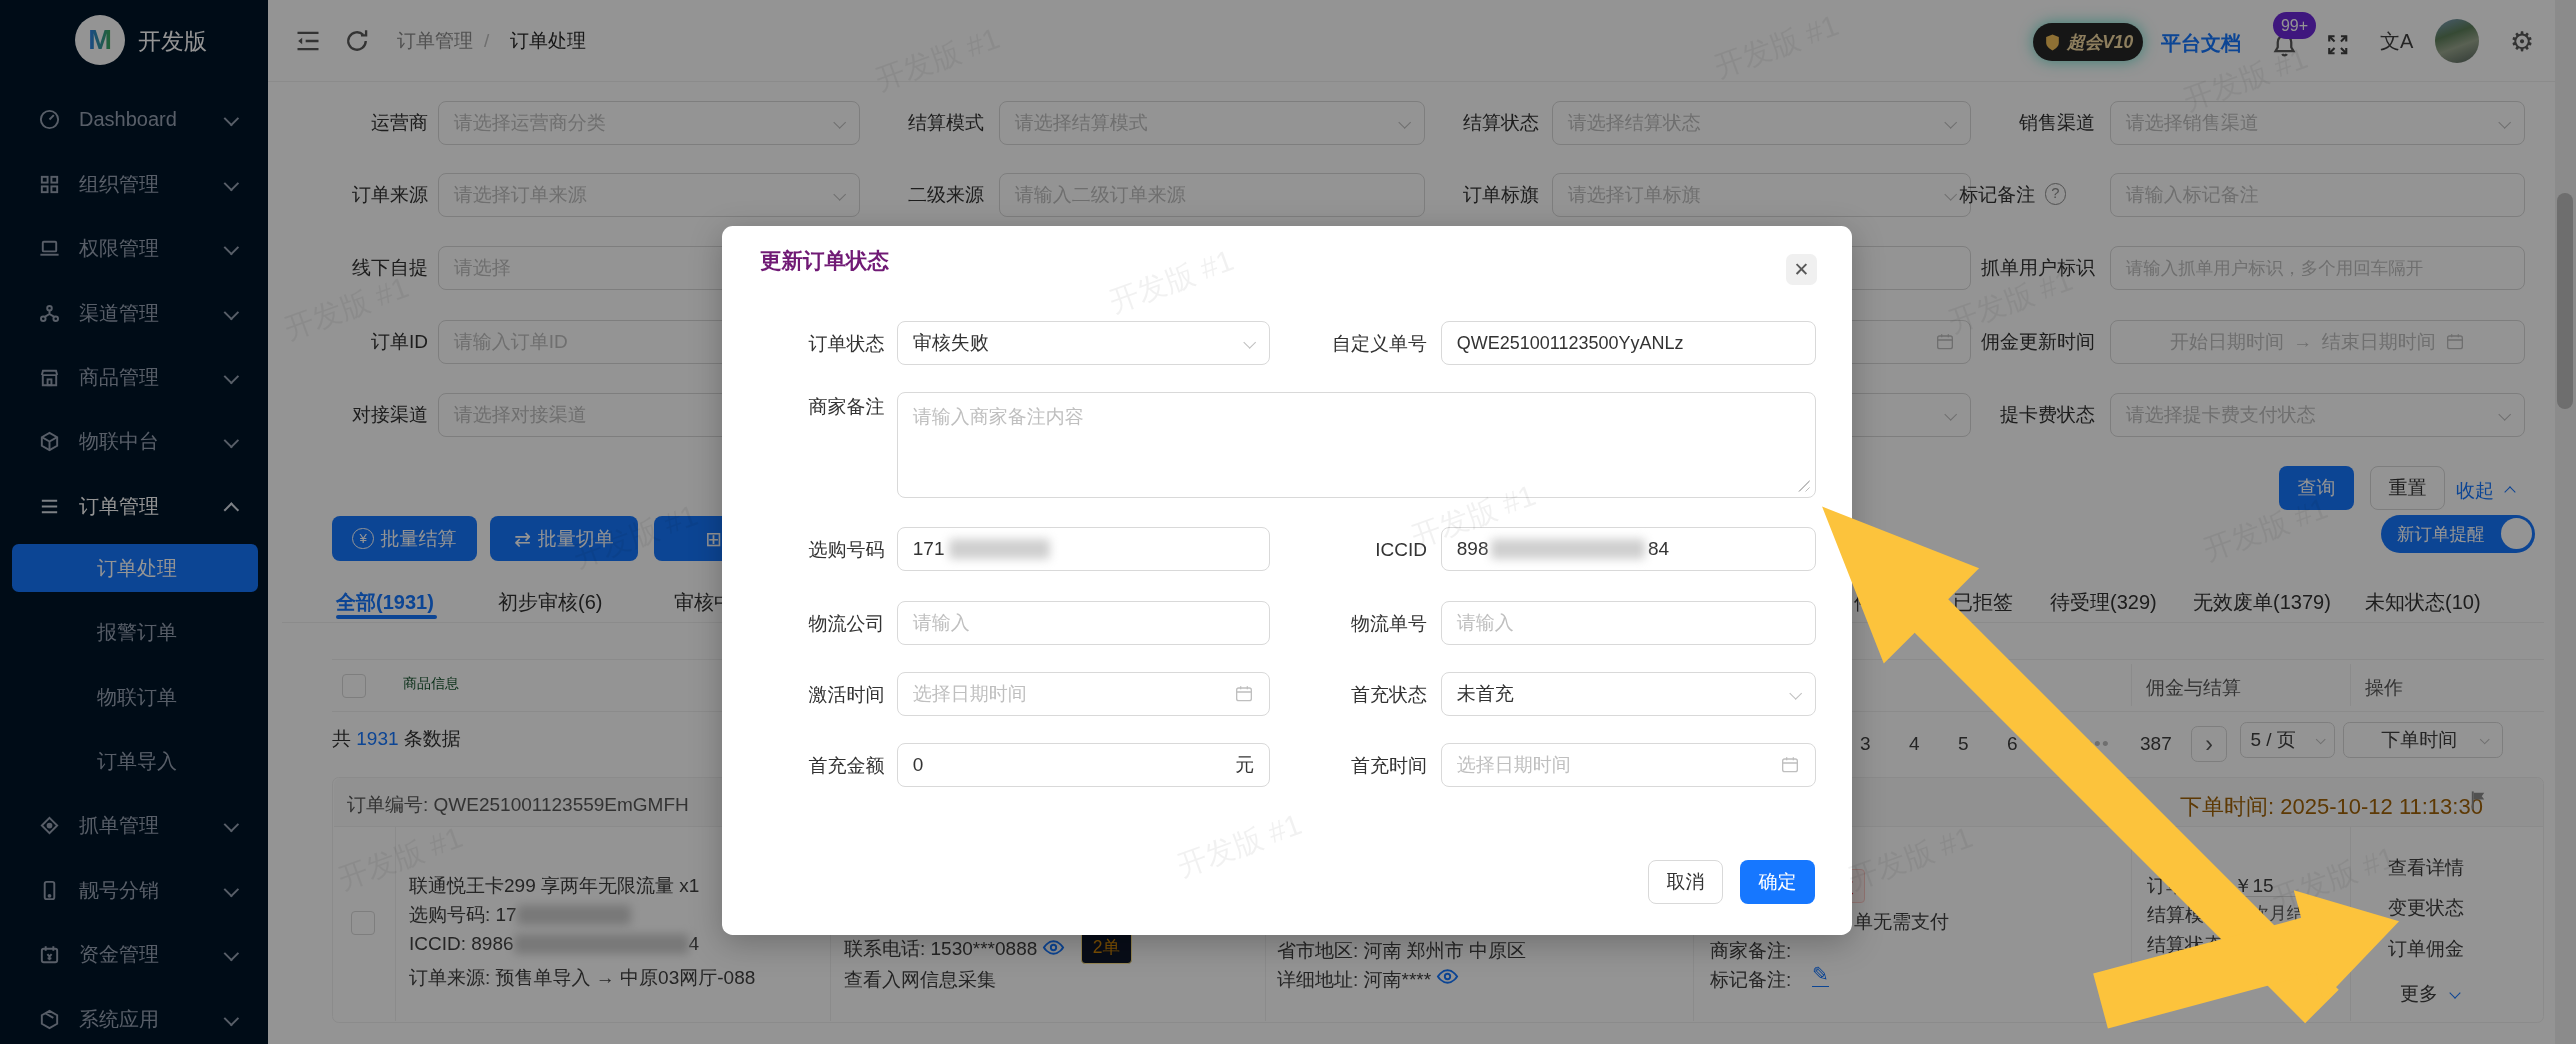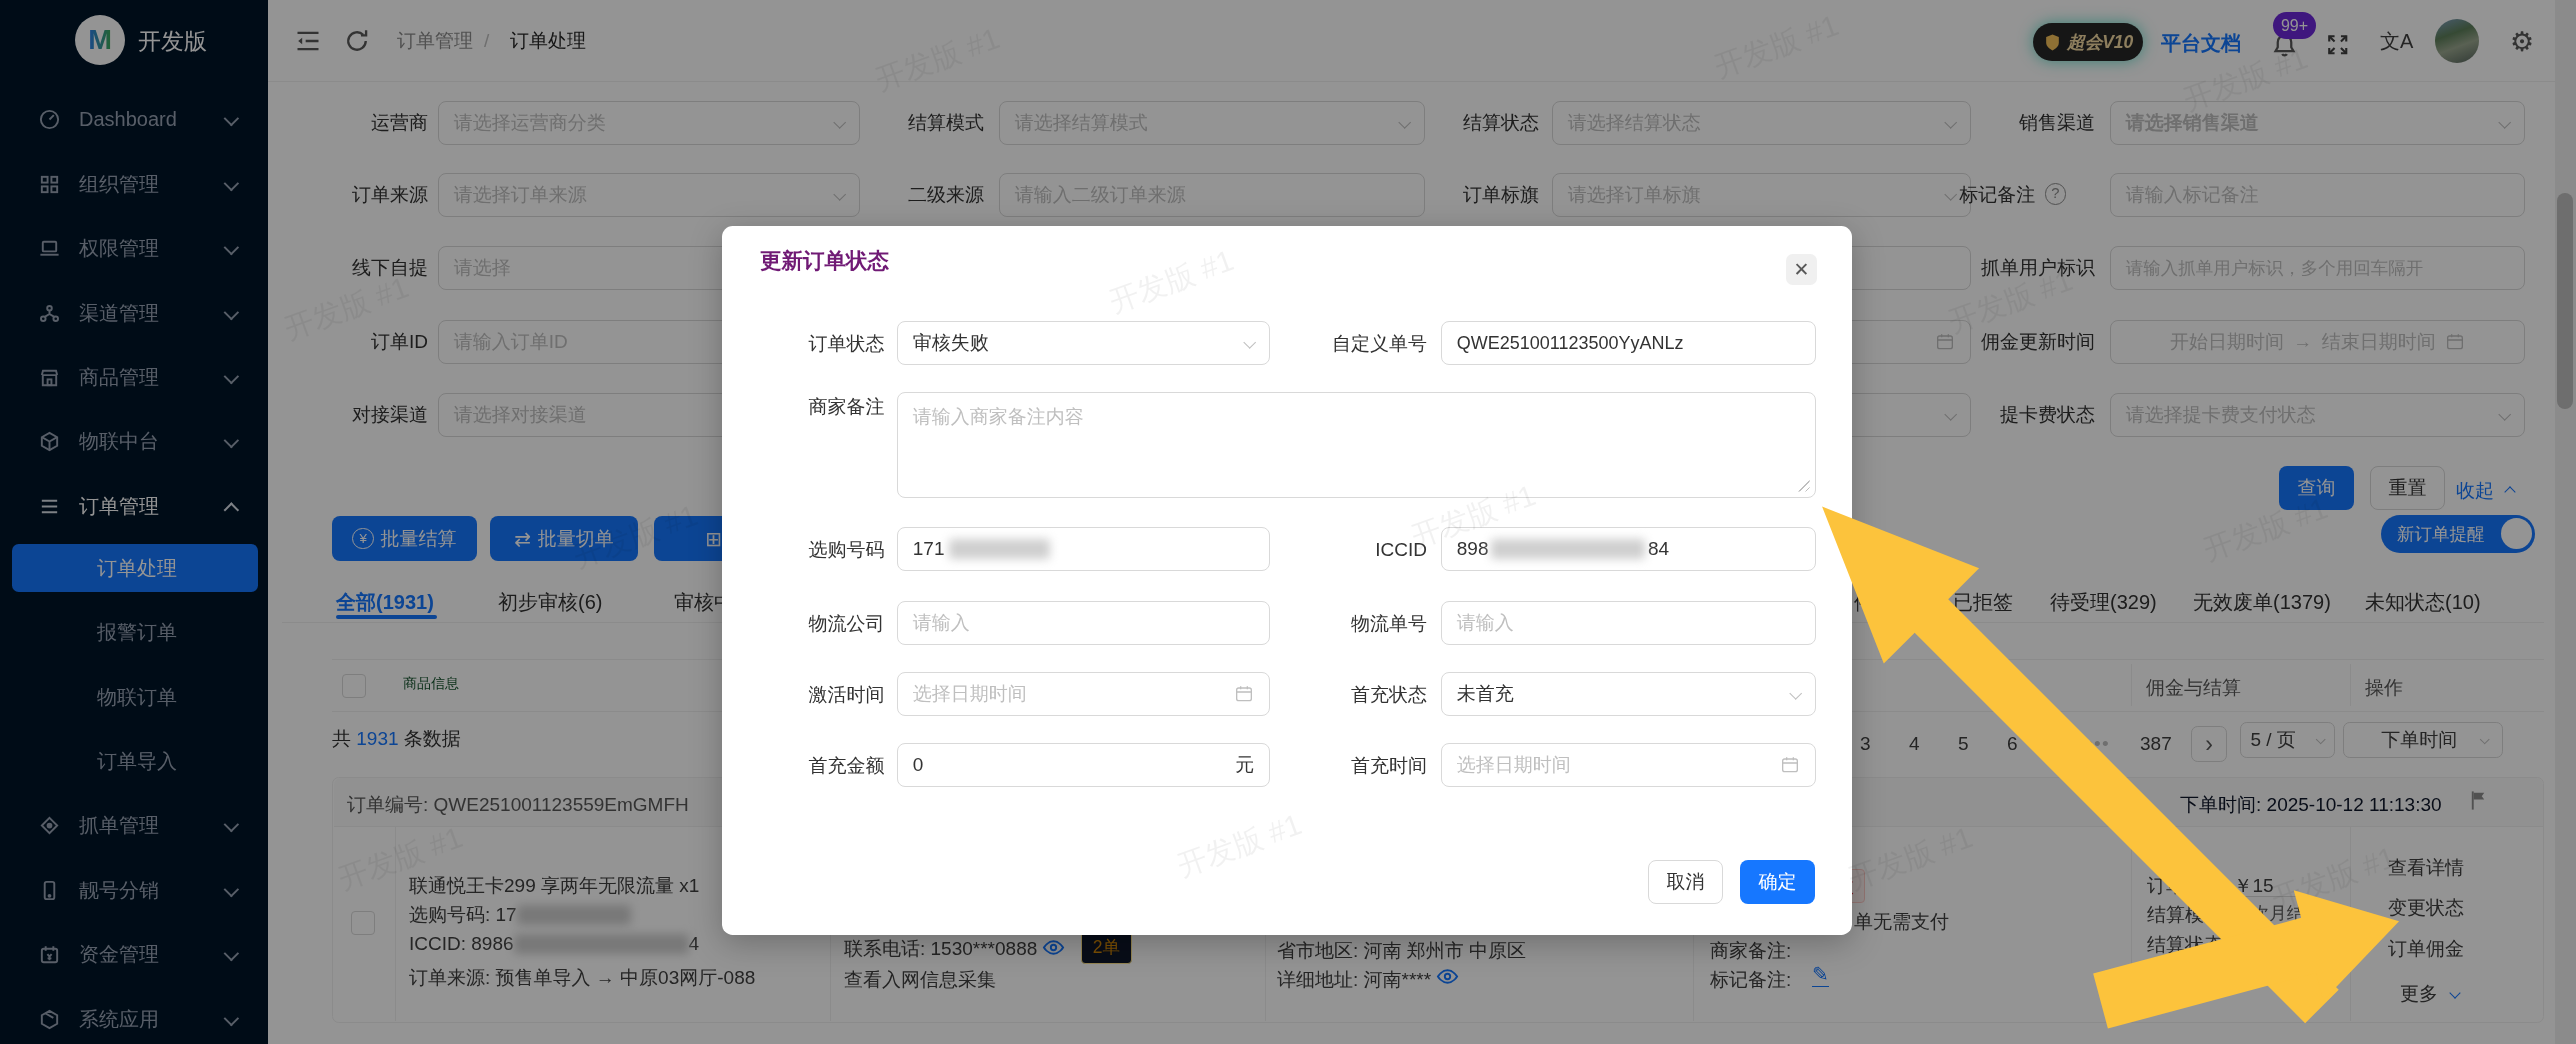--- a/index.html
+++ b/index.html
@@ -265,21 +265,21 @@
   <div class="abs fbox" style="left:999px;top:101px;width:426px;">
     <span class="grow">请选择结算模式</span>
       <span class="schev"></span>
   </div>
   <div class="abs f-lbl" style="left:1342px;top:101px;width:197px;">结算状态</div>
   <div class="abs fbox" style="left:1552px;top:101px;width:419px;">
     <span class="grow">请选择结算状态</span>
       <span class="schev"></span>
   </div>
   <div class="abs f-lbl" style="left:1859px;top:101px;width:236px;">销售渠道</div>
-  <div class="abs fbox" style="left:2110px;top:101px;width:415px;font-weight:bold;">
+  <div class="abs fbox" style="left:2110px;top:101px;width:415px;">
     <span class="grow">请选择销售渠道</span>
       <span class="schev"></span>
   </div>
 
   <div class="abs f-lbl" style="left:282px;top:173px;width:146px;">订单来源</div>
   <div class="abs fbox" style="left:438px;top:173px;width:422px;">
     <span class="grow">请选择订单来源</span>
       <span class="schev"></span>
   </div>
   <div class="abs f-lbl" style="left:772px;top:173px;width:212px;">二级来源</div>
@@ -425,21 +425,21 @@
   <div class="abs" style="left:334px;top:778px;width:2209px;height:49px;background:#fafafa;border-bottom:1.3px solid #f0f0f0;border-radius:6.7px 6.7px 0 0;"></div>
   <span class="abs" style="left:347px;top:792px;font-size:19px;color:#595959;z-index:2;">
     <span>订单编号: </span><span>QWE251001123559EmGMFH</span>
   </span>
   <span class="abs" style="left:730px;top:792px;z-index:2;">
     <svg class="icon" width="21.5" height="21.5" viewBox="0 0 24 24" fill="none" stroke="#1677ff" stroke-width="2">
       <rect x="8" y="3" width="12" height="14" rx="2"></rect>
         <rect x="4" y="7" width="12" height="14" rx="2"></rect>
     </svg>
   </span>
-  <span class="abs" style="left:2180px;top:792px;font-size:19px;color:#0f172a;z-index:2;">
+  <span class="abs" style="left:2180px;top:792px;font-size:22px;color:#a16207;z-index:2;">
     <span>下单时间: </span><span>2025-10-12 11:13:30</span>
   </span>
   <span class="abs" style="left:2467px;top:789px;z-index:2;">
     <svg class="icon" width="23" height="23" viewBox="0 0 24 24" fill="#8c8c8c">
       <path d="M5 2.5h2v19H5z"></path>
         <path d="M7 4h11l-2.6 3.5L18 11H7z"></path>
     </svg>
   </span>
 
   <div class="vline" style="left:395px;top:827px;height:194px;"></div>

